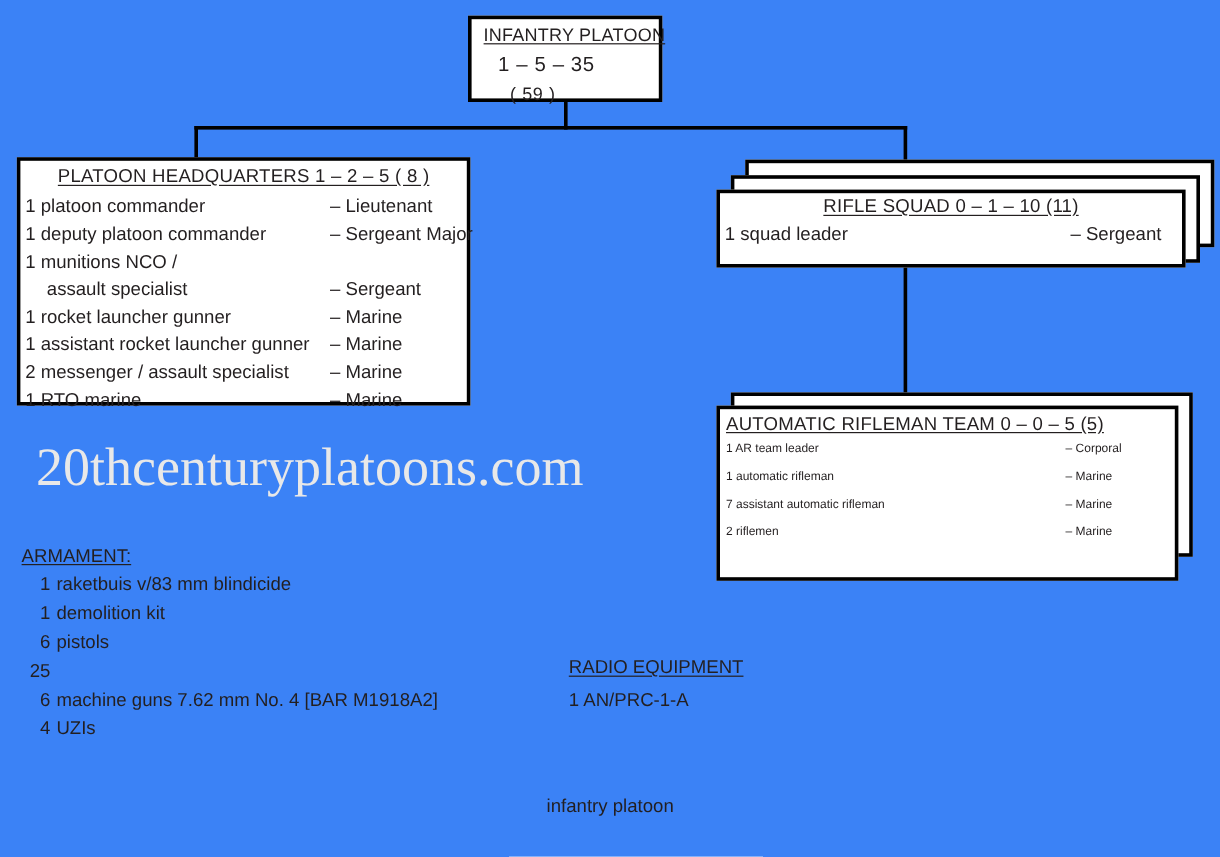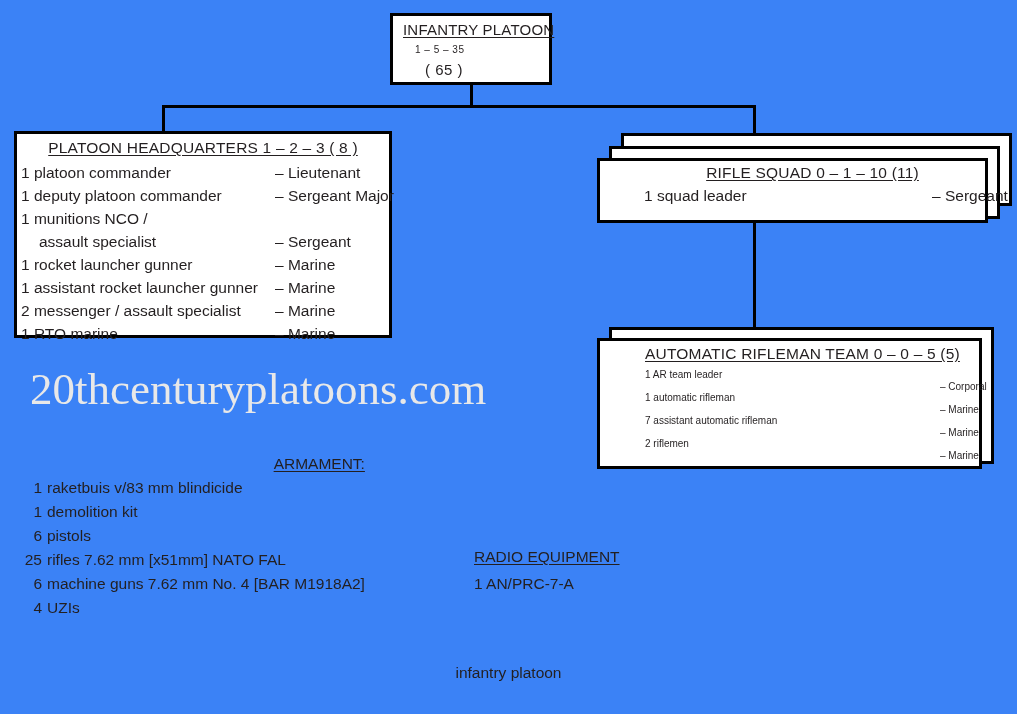--- a/index.html
+++ b/index.html
@@ -16,21 +16,20 @@
     width: 1017px;
     height: 714px;
     overflow: hidden;
     background: #3b82f6;
   }
   .box {
     position: absolute;
     box-sizing: border-box;
     border: 3px solid #000000;
     background: #ffffff;
-    padding-left: 40px;
   }
   .shadow-box {
     position: absolute;
     box-sizing: border-box;
     border: 3px solid #000000;
     background: #ffffff;
   }
   .line {
     position: absolute;
     background: #000000;
@@ -49,21 +48,21 @@
   
   #platoon-box {
     left: 390px;
     top: 13px;
     width: 162px;
     height: 72px;
     padding: 5px 0 0 10px;
   }
   #platoon-box .box-title { font-size: 15px; }
   #platoon-box .strength {
-    font-size: 10px;
+    font-size: 17px;
     margin-top: 6px;
     padding-left: 12px;
     letter-spacing: 0.5px;
   }
   #platoon-box .total {
     font-size: 15px;
     margin-top: 6px;
     padding-left: 22px;
     letter-spacing: 0.5px;
   }
@@ -143,37 +142,37 @@
   #ar-shadow-1 {
     left: 609px;
     top: 327px;
     width: 385px;
     height: 137px;
   }
   #ar-box {
     left: 597px;
     top: 338px;
     width: 385px;
-    height: 131px;
+    height: 146px;
   }
   #ar-box .box-title {
     margin-top: 4px;
     margin-left: 5px;
     font-size: 15.5px;
   }
   #ar-box .ar-row {
     position: relative;
     height: 23px;
     font-size: 10px;
     white-space: nowrap;
     text-align: right;
   }
   #ar-box .ar-list { margin-top: 6px; }
   #ar-box .ar-row .label { position: absolute; left: 5px; top: 0; }
-  #ar-box .ar-row .rank  { position: absolute; left: 288px; top: 12px; margin-left: 12px; }
+  #ar-box .ar-row .rank  { position: absolute; left: 288px; top: 0; }
 
   
   #watermark {
     position: absolute;
     left: 30px;
     top: 363px;
     font-family: "Liberation Serif", serif;
     font-size: 45px;
     color: #e8e8e8;
     white-space: nowrap;
@@ -183,21 +182,20 @@
   
   #armament {
     position: absolute;
     left: 18px;
     top: 455px;
     font-size: 15.5px;
   }
   #armament .section-title {
     text-decoration: underline;
     text-underline-offset: 2px;
-    text-align: right;
   }
   #armament .arm-list {
     margin-top: 6px;
   }
   #armament .arm-row {
     height: 24px;
     white-space: nowrap;
     display: flex;
   }
   #armament .arm-qty {
@@ -244,25 +242,25 @@
 
   <div class="line vline" style="left:470px; top:85px; height:23px;"></div>
   <div class="line hline" style="left:162px; top:105px; width:594px;"></div>
   <div class="line vline" style="left:162px; top:105px; height:28px;"></div>
   <div class="line vline" style="left:753px; top:105px; height:30px;"></div>
   <div class="line vline" style="left:753px; top:220px; height:110px;"></div>
 
   <div class="box" id="platoon-box">
     <div class="box-title">INFANTRY PLATOON</div>
     <div class="strength">1 – 5 – 35</div>
-    <div class="total">( 65 )</div>
+    <div class="total">( 59 )</div>
   </div>
 
   <div class="box" id="hq-box">
-    <div class="box-title">PLATOON HEADQUARTERS 1 – 2 – 3 ( 8 )</div>
+    <div class="box-title">PLATOON HEADQUARTERS 1 – 2 – 5 ( 8 )</div>
     <div class="hq-list">
       <div class="hq-row">
         <span class="label">1 platoon commander</span>
         <span class="rank">– Lieutenant</span>
       </div>
       <div class="hq-row">
         <span class="label">1 deputy platoon commander</span>
         <span class="rank">– Sergeant Major</span>
       </div>
       <div class="hq-row">
@@ -335,35 +333,34 @@
       <div class="arm-row">
         <span class="arm-qty">1</span>
         <span class="arm-text">demolition kit</span>
       </div>
       <div class="arm-row">
         <span class="arm-qty">6</span>
         <span class="arm-text">pistols</span>
       </div>
       <div class="arm-row">
         <span class="arm-qty">25</span>
-        <span class="arm-text">rifles 7.62 mm [x51mm] NATO FAL</span>
       </div>
       <div class="arm-row">
         <span class="arm-qty">6</span>
         <span class="arm-text">machine guns 7.62 mm No. 4 [BAR M1918A2]</span>
       </div>
       <div class="arm-row">
         <span class="arm-qty">4</span>
         <span class="arm-text">UZIs</span>
       </div>
     </div>
   </div>
 
   <div id="radio">
     <div class="section-title">RADIO EQUIPMENT</div>
-    <div class="radio-row">1 AN/PRC-7-A</div>
+    <div class="radio-row">1 AN/PRC-1-A</div>
   </div>
 
   <div id="caption">
     <span class="cap-line">infantry platoon</span>
   </div>
 
 </div>
 
 </body></html>

